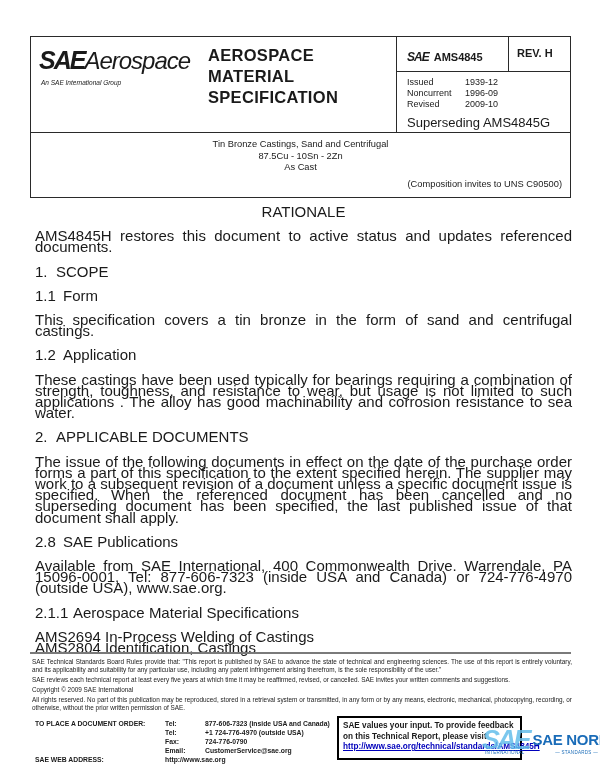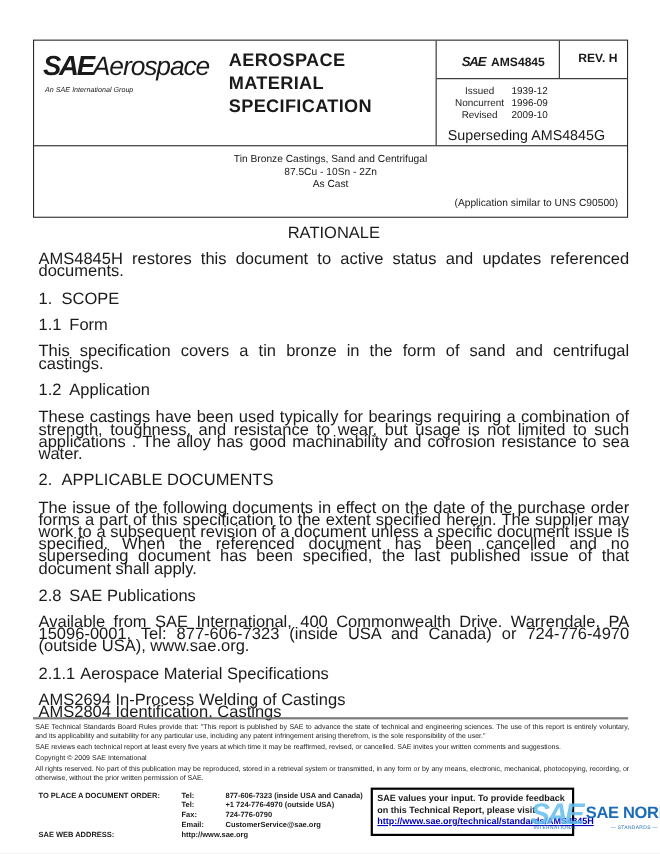--- a/index.html
+++ b/index.html
@@ -13,21 +13,21 @@
   .header-box { position:absolute; left:30px; top:36px; width:541px; height:162px;
     border:1px solid #2a2a2a; display:flex; flex-direction:column; }
   .hrow1 { height:96px; display:flex; border-bottom:1px solid #2a2a2a; }
   .logo-cell { width:177px; padding:10px 0 0 8px; }
   .logo-line { white-space:nowrap; line-height:26px; }
   .logo-sae { font-size:25px; font-weight:900; font-style:italic; letter-spacing:-2px; }
   .logo-aero { font-size:24px; font-style:italic; letter-spacing:-1px; }
   .logo-tagline { font-size:6.5px; font-style:italic; margin-top:2px; padding-left:2px; }
   .title-cell { flex:1; padding-top:8px; font-size:16.5px; font-weight:bold;
     line-height:21px; white-space:pre-line; letter-spacing:0.3px; }
-  .right-cell { width:174px; border-left:1px solid #2a2a2a; display:flex; flex-direction:column;text-align:center; }
+  .right-cell { width:174px; border-left:1px solid #2a2a2a; display:flex; flex-direction:column; }
   .doc-row { height:35px; display:flex; border-bottom:1px solid #2a2a2a; }
   .doc-num { flex:1; padding:10px 0 0 10px; white-space:nowrap; }
   .doc-sae { font-size:12px; font-weight:900; font-style:italic; letter-spacing:-1px; }
   .doc-code { font-size:11px; font-weight:bold; margin-left:5px; }
   .rev-cell { width:62px; border-left:1px solid #2a2a2a; padding:10px 0 0 8px;
     font-size:11px; font-weight:bold; }
   .dates-cell { flex:1; position:relative; padding:5px 0 0 10px; font-size:9px; line-height:11px; }
   .date-row { display:flex; }
   .date-label { width:58px; }
   .superseding { position:absolute; left:10px; bottom:4px; font-size:13px; }
@@ -105,21 +105,21 @@
             <span>2009-10</span>
           </div>
           <div class="superseding">Superseding AMS4845G</div>
         </div>
       </div>
     </div>
     <div class="hrow2">
       <div>Tin Bronze Castings, Sand and Centrifugal</div>
       <div>87.5Cu - 10Sn - 2Zn</div>
       <div>As Cast</div>
-      <div class="comp-note">(Application similar to UNS C90500)</div>
+      <div class="comp-note">(Composition invites to UNS C90500)</div>
     </div>
   </div>
 
   <div class="body-content">
     <div class="center-h">RATIONALE</div>
     <p>AMS4845H restores this document to active status and updates referenced documents.</p>
 
     <div class="h"><span class="hn w2">1.</span><span>SCOPE</span></div>
 
     <div class="h"><span class="hn w3">1.1</span><span>Form</span></div>

